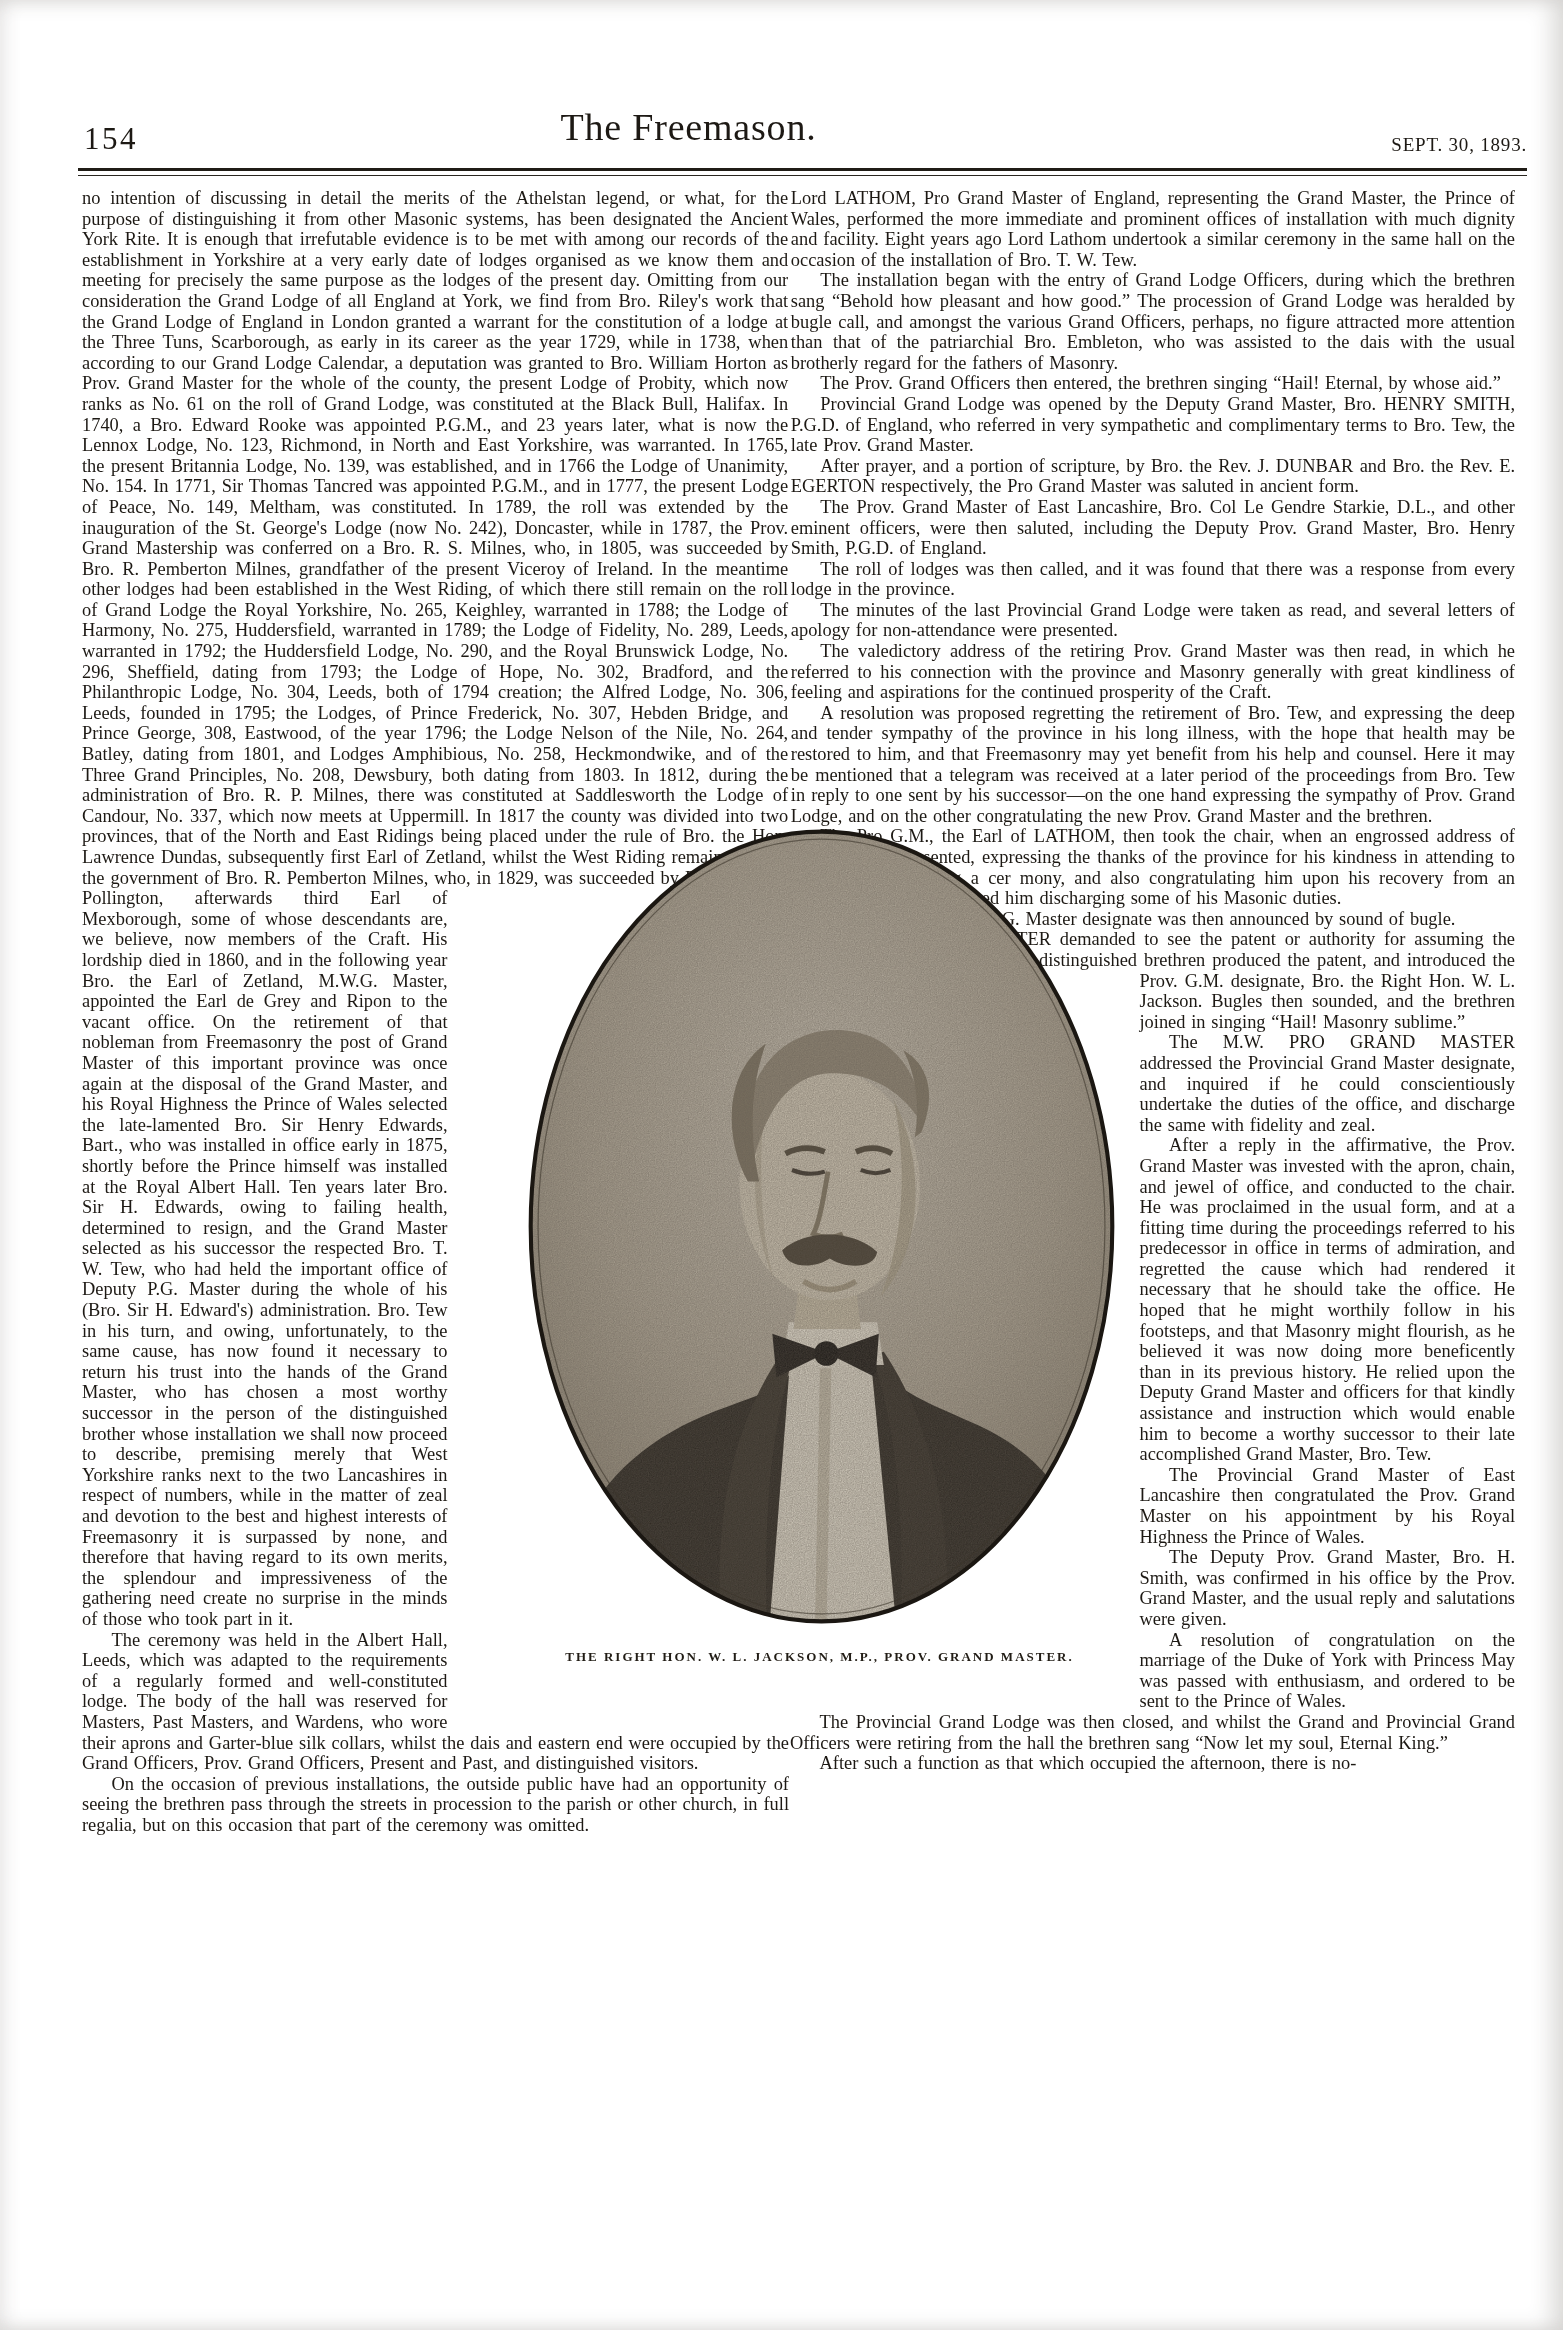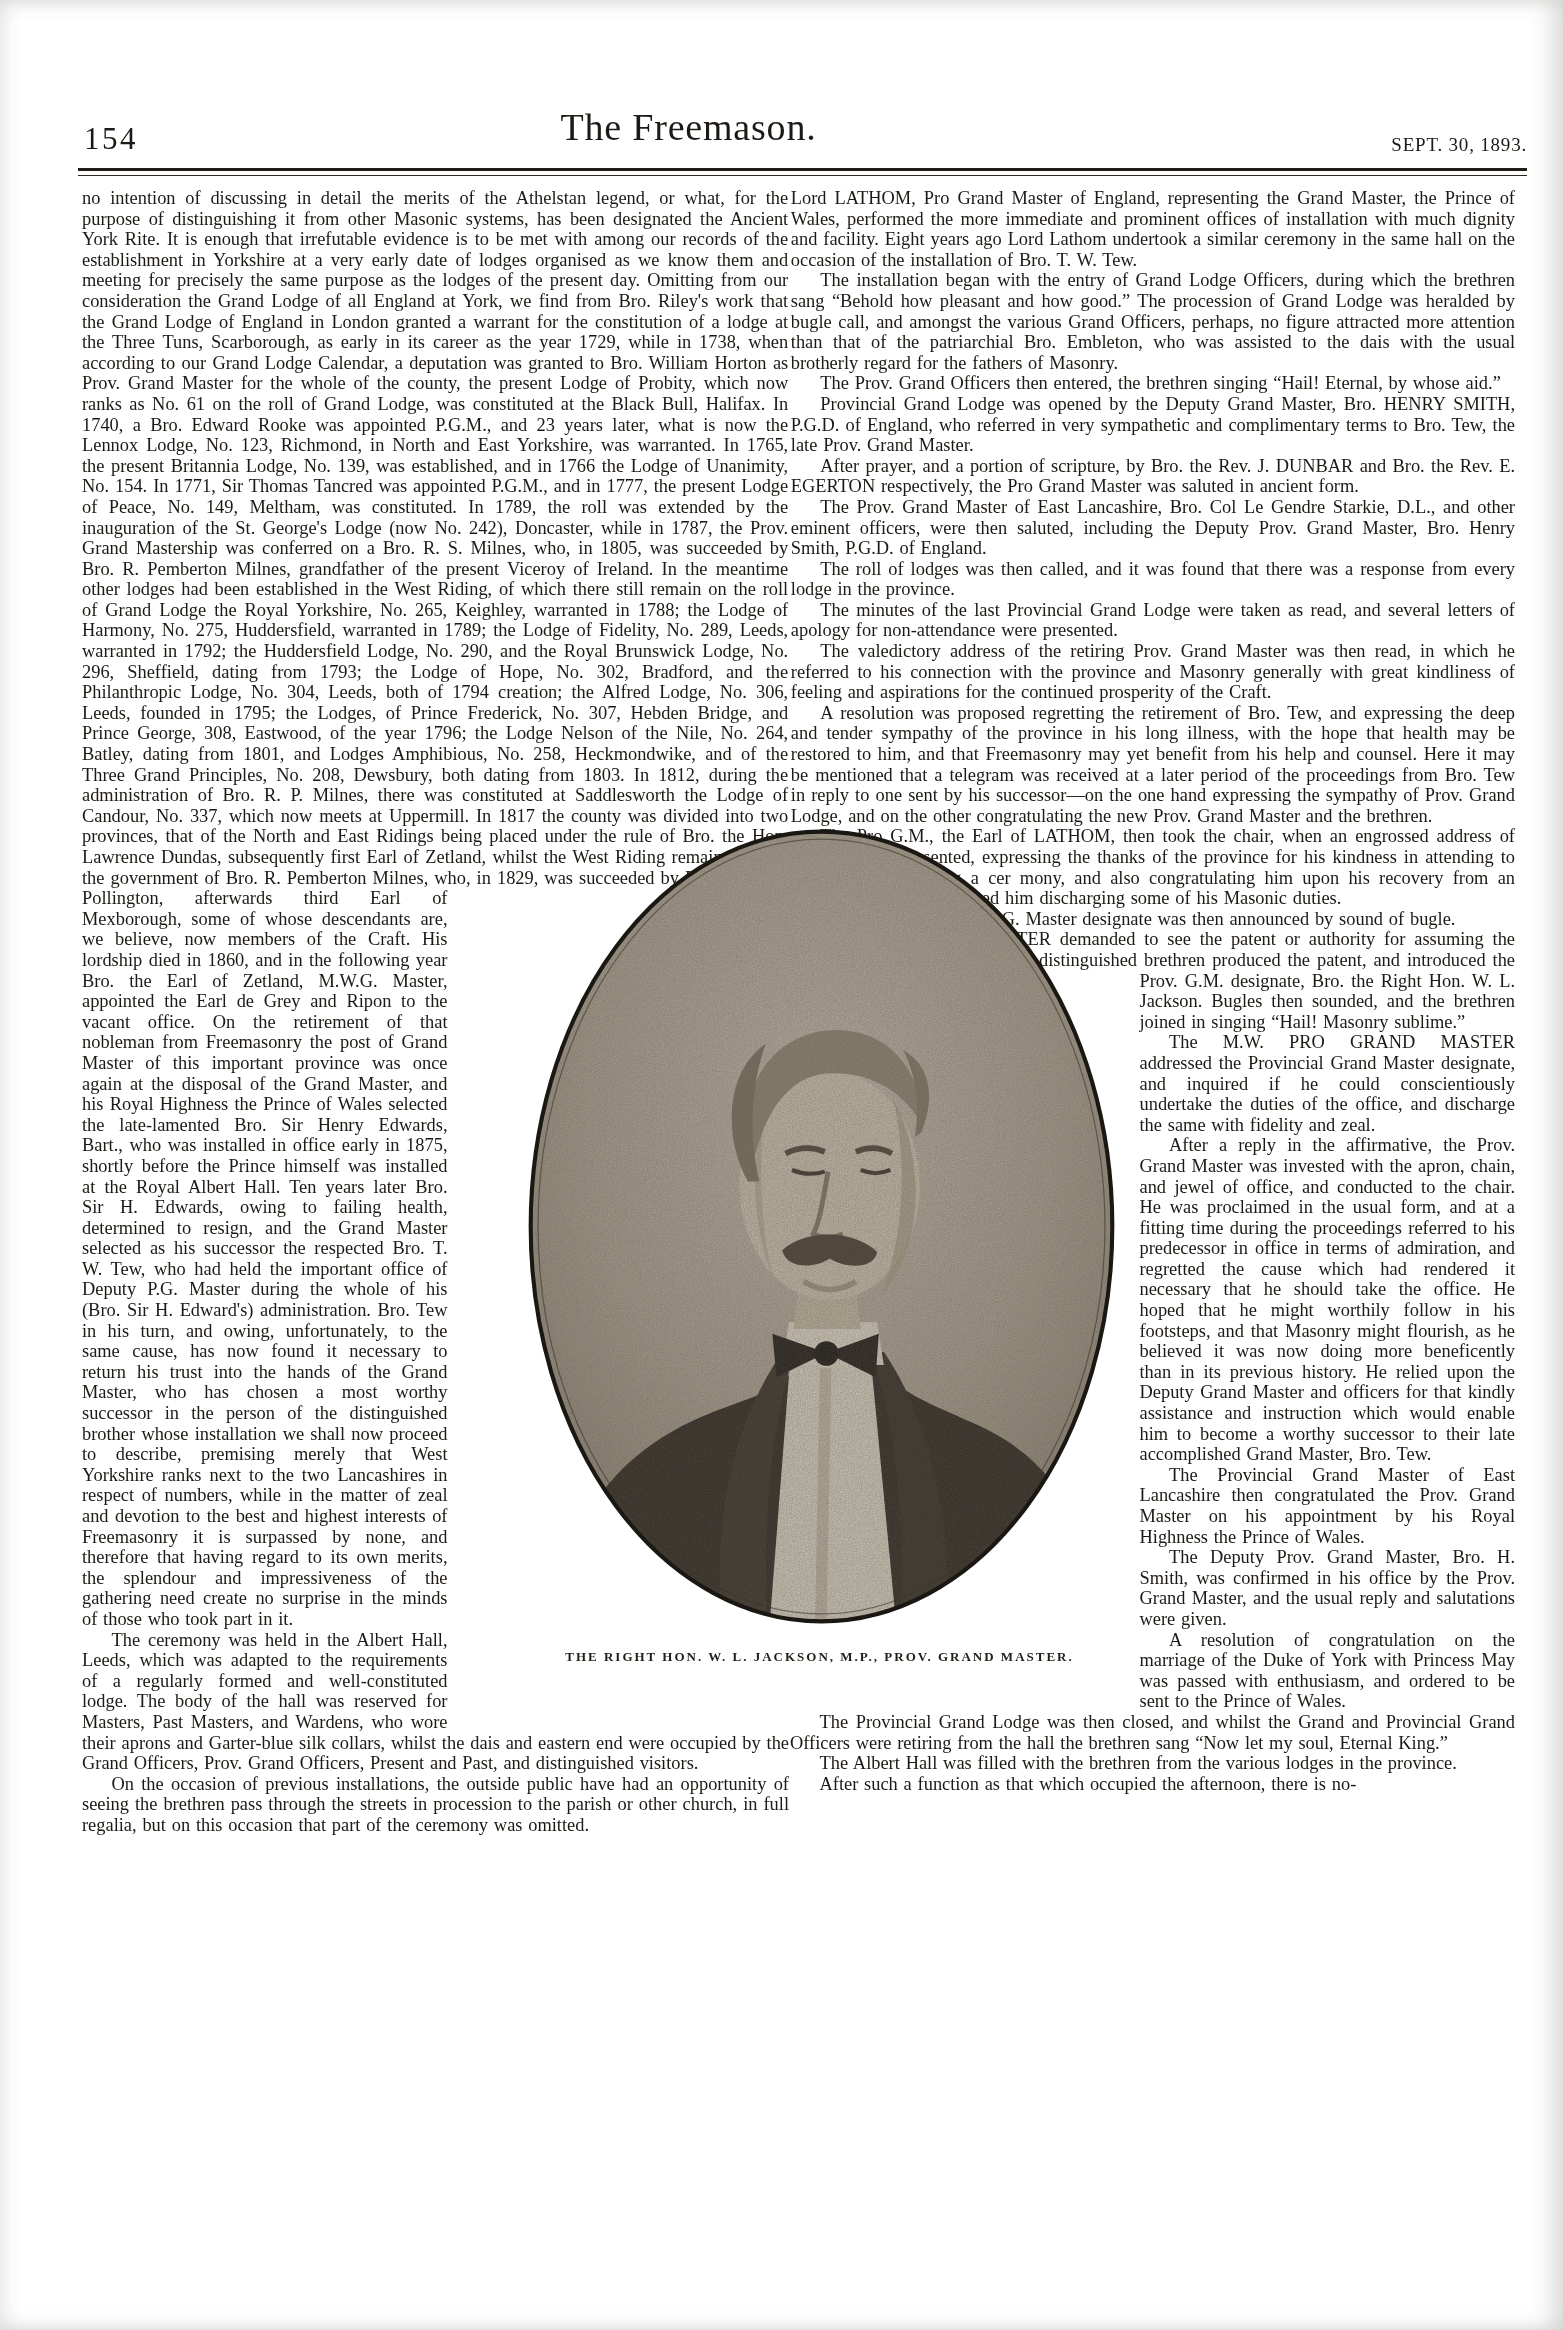--- a/index.html
+++ b/index.html
@@ -70,21 +70,20 @@
     <p>A resolution was proposed regretting the retirement of Bro. Tew, and expressing the deep and tender sympathy of the province in his long illness, with the hope that health may be restored to him, and that Freemasonry may yet benefit from his help and counsel.  Here it may be mentioned that a telegram was received at a later period of the proceedings from Bro. Tew in reply to one sent by his successor—on the one hand expressing the sympathy of Prov. Grand Lodge, and on the other congratulating the new Prov. Grand Master and the brethren.</p>
     <p>The Pro G.M., the Earl of LATHOM, then took the chair, when an engrossed address of welcome was presented, expressing the thanks of the province for his kindness in attending to conduct so interesting a cer mony, and also congratulating him upon his recovery from an illness which had prevented him discharging some of his Masonic duties.</p>
     <p>The arrival of the Prov. G. Master designate was then announced by sound of bugle.</p>
     <p>The PRO GRAND MASTER demanded to see the patent or authority for assuming the office, and then a deputation of distinguished brethren produced the patent, and introduced the Prov. G.M. designate, Bro. the Right Hon. W. L. Jackson.  Bugles then sounded, and the brethren joined in singing “Hail! Masonry sublime.”</p>
     <p>The M.W. PRO GRAND MASTER addressed the Provincial Grand Master designate, and inquired if he could conscientiously undertake the duties of the office, and discharge the same with fidelity and zeal.</p>
     <p>After a reply in the affirmative, the Prov. Grand Master was invested with the apron, chain, and jewel of office, and conducted to the chair.  He was proclaimed in the usual form, and at a fitting time during the proceedings referred to his predecessor in office in terms of admiration, and regretted the cause which had rendered it necessary that he should take the office.  He hoped that he might worthily follow in his footsteps, and that Masonry might flourish, as he believed it was now doing more beneficently than in its previous history.  He relied upon the Deputy Grand Master and officers for that kindly assistance and instruction which would enable him to become a worthy successor to their late accomplished Grand Master, Bro. Tew.</p>
     <p>The Provincial Grand Master of East Lancashire then congratulated the Prov. Grand Master on his appointment by his Royal Highness the Prince of Wales.</p>
     <p>The Deputy Prov. Grand Master, Bro. H. Smith, was confirmed in his office by the Prov. Grand Master, and the usual reply and salutations were given.</p>
     <p>A resolution of congratulation on the marriage of the Duke of York with Princess May was passed with enthusiasm, and ordered to be sent to the Prince of Wales.</p>
     <p>The Provincial Grand Lodge was then closed, and whilst the Grand and Provincial Grand Officers were retiring from the hall the brethren sang “Now let my soul, Eternal King.”</p>
-    <p>The Albert Hall was filled with the brethren from the various lodges in the province.</p>
     <p>After such a function as that which occupied the afternoon, there is no-</p>
   </div>
 
   <div class="portrait">
     <svg width="607" height="811" viewBox="0 0 740 990">
       <defs>
         <radialGradient id="pg" cx="50%" cy="36%" r="78%">
           <stop offset="0%" stop-color="#cfc8ba"></stop>
           <stop offset="50%" stop-color="#b4ab9a"></stop>
           <stop offset="82%" stop-color="#958c7b"></stop>

